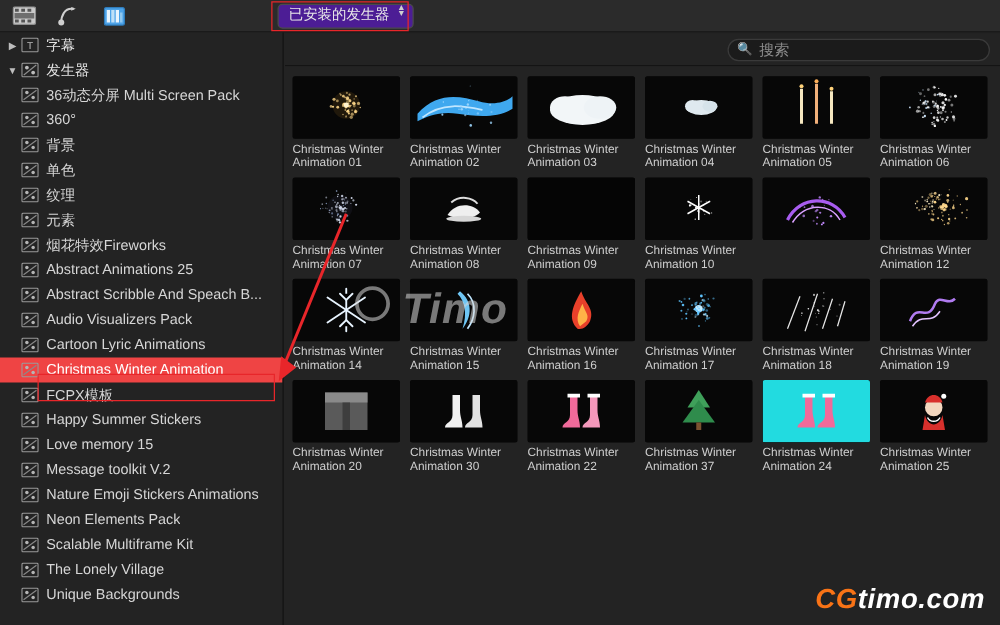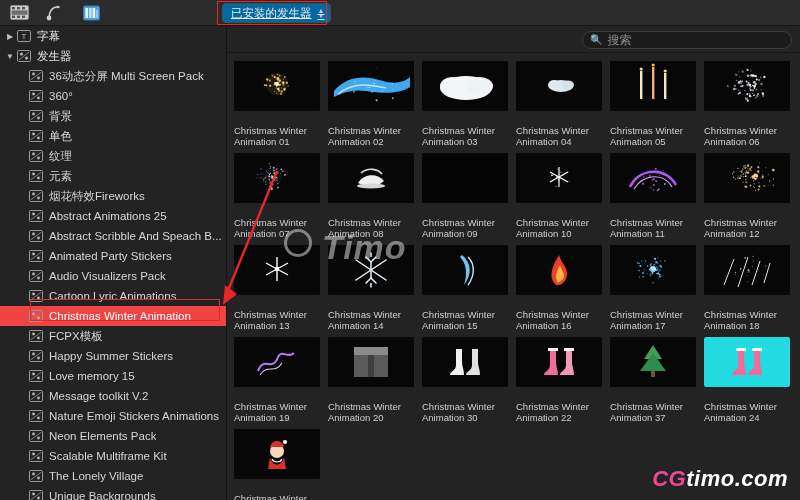--- a/index.html
+++ b/index.html
@@ -31,30 +31,29 @@
     display: flex; align-items: center; justify-content: center;
     color: #cfcfcf;
   }
   .tb-icon svg { display: block; }
 
   .tb-center {
     position: absolute; left: 222px; top: 3px;
     display: flex; align-items: center;
   }
   .popup {
-    background: #0369a1;
+    background: #4c1d95;
     border: 1px solid #4b4b4b;
     border-radius: 4px;
     height: 20px;
     padding: 0 6px 0 8px;
-    display: flex; align-items: center; gap: 6px;
+    display: flex; gap: 6px;
     font-size: 11.5px;
     color: #e8e8e8;
     white-space: nowrap;
-    text-decoration: underline;
   }
   .popup .chev {
     display: flex; flex-direction: column; line-height: 5px;
     font-size: 8px; color: #cfcfcf;
   }
   .redbox {
     position: absolute;
     border: 1.6px solid #e8262a;
     pointer-events: none;
   }
@@ -102,21 +101,21 @@
   .side-row.selected {
     background: #ef4444;
     color: #ffffff;
   }
   .disc {
     width: 12px; display: inline-block;
     text-align: center; font-size: 8px; color: #bdbdbd;
     flex: 0 0 12px;
   }
   .indent-1 { padding-left: 4px; }
-  .indent-2 { padding-left: 16px; }
+  .indent-2 { padding-left: 4px; }
   .ico {
     width: 16px; height: 14px; flex: 0 0 16px;
     margin-right: 5px;
     display: flex; align-items: center; justify-content: center;
   }
   .ico svg { display: block; }
   .side-label { overflow: hidden; text-overflow: ellipsis; }
 
   
   .browser {
@@ -135,21 +134,21 @@
   .cell { width: 94px; }
   .thumb {
     width: 86px; height: 50px;
     border-radius: 2px;
     background: #0b0b0b;
     position: relative;
     overflow: hidden;
   }
   .cap {
     width: 86px;
-    margin-top: 14px;
+    margin-top: 3px;
     font-size: 9.5px;
     line-height: 11px;
     color: #cfcfcf;
     word-wrap: break-word;
     margin-bottom: 6px;
   }
 
   
   .wm-center {
     position: absolute; left: 322px; top: 228px;
@@ -163,21 +162,21 @@
     position: absolute; left: -38px; top: 1px;
     width: 28px; height: 28px; border-radius: 50%;
     border: 3px solid rgba(215,215,215,0.55);
   }
   .wm-bottom {
     position: absolute; right: 12px; bottom: 8px;
     font-size: 22px; font-weight: bold;
     font-style: italic;
     letter-spacing: 0.5px;
   }
-  .wm-bottom .cg { color: #ec4899; margin-top: 20px; }
+  .wm-bottom .cg { color: #f97316; margin-top: 20px; }
   .wm-bottom .timo { color: #ffffff; }
 
   
   #arrow { position: absolute; left: 215px; top: 165px; pointer-events: none; }
 </style>
 </head>
 <body>
 
 <div id="app">
 
@@ -355,32 +354,20 @@
         <span class="disc"></span>
         <span class="ico">
           <svg width="14" height="12" viewBox="0 0 14 12">
             <rect x="0.5" y="0.5" width="13" height="11" rx="1" fill="none" stroke="#9a9a9a"></rect>
             <circle cx="4.5" cy="4" r="1.4" fill="#b5b5b5"></circle>
             <circle cx="9.5" cy="8" r="1.4" fill="#b5b5b5"></circle>
             <path d="M1.8 9.8 L12.2 2.2" stroke="#8a8a8a" stroke-width="0.9"></path>
           </svg>
         </span>
         <span class="side-label">Abstract Scribble And Speach B...</span>
-      </div>
-      <div class="side-row indent-2">
-        <span class="disc"></span>
-        <span class="ico">
-          <svg width="14" height="12" viewBox="0 0 14 12">
-            <rect x="0.5" y="0.5" width="13" height="11" rx="1" fill="none" stroke="#9a9a9a"></rect>
-            <circle cx="4.5" cy="4" r="1.4" fill="#b5b5b5"></circle>
-            <circle cx="9.5" cy="8" r="1.4" fill="#b5b5b5"></circle>
-            <path d="M1.8 9.8 L12.2 2.2" stroke="#8a8a8a" stroke-width="0.9"></path>
-          </svg>
-        </span>
-        <span class="side-label">Animated Party Stickers</span>
       </div>
       <div class="side-row indent-2">
         <span class="disc"></span>
         <span class="ico">
           <svg width="14" height="12" viewBox="0 0 14 12">
             <rect x="0.5" y="0.5" width="13" height="11" rx="1" fill="none" stroke="#9a9a9a"></rect>
             <circle cx="4.5" cy="4" r="1.4" fill="#b5b5b5"></circle>
             <circle cx="9.5" cy="8" r="1.4" fill="#b5b5b5"></circle>
             <path d="M1.8 9.8 L12.2 2.2" stroke="#8a8a8a" stroke-width="0.9"></path>
           </svg>
@@ -888,21 +875,20 @@
               <circle cx="46.2" cy="28.2" r="0.84" fill="#c48bff" opacity="0.83"></circle>
               <circle cx="45.4" cy="27.8" r="0.38" fill="#c48bff" opacity="0.66"></circle>
               <circle cx="42.7" cy="26.9" r="0.94" fill="#c48bff" opacity="0.59"></circle>
               <circle cx="40.0" cy="22.9" r="1.02" fill="#c48bff" opacity="0.76"></circle>
               <circle cx="49.5" cy="22.4" r="0.51" fill="#c48bff" opacity="0.45"></circle>
               <circle cx="43.5" cy="37.0" r="0.75" fill="#c48bff" opacity="0.77"></circle>
               <circle cx="33.0" cy="30.7" r="1.05" fill="#c48bff" opacity="0.70"></circle>
               <circle cx="48.1" cy="17.6" r="0.60" fill="#c48bff" opacity="0.62"></circle>
               <circle cx="43.8" cy="25.9" r="1.00" fill="#c48bff" opacity="0.63"></circle>
             </svg></div>
-          <div class="cap">Christmas Winter Animation 11</div>
         </div>
         <div class="cell">
           <div class="thumb"><svg width="86" height="50" viewBox="0 0 86 50">
               <rect width="86" height="50" fill="#070707"></rect>
               <circle cx="41.3" cy="15.1" r="0.97" fill="#ffd88c" opacity="0.77"></circle>
               <circle cx="52.7" cy="22.5" r="1.26" fill="#ffd88c" opacity="0.90"></circle>
               <circle cx="50.3" cy="30.6" r="0.79" fill="#ffd88c" opacity="0.54"></circle>
               <circle cx="39.1" cy="29.1" r="0.63" fill="#ffd88c" opacity="0.76"></circle>
               <circle cx="51.4" cy="21.6" r="1.24" fill="#ffd88c" opacity="0.45"></circle>
               <circle cx="58.7" cy="23.3" r="0.67" fill="#ffd88c" opacity="0.71"></circle>
@@ -999,32 +985,20 @@
               <circle cx="41.8" cy="20.4" r="0.57" fill="#fff0c8" opacity="0.76"></circle>
               <circle cx="43.2" cy="25.6" r="0.45" fill="#fff0c8" opacity="0.66"></circle>
               <circle cx="43.3" cy="12.6" r="0.31" fill="#fff0c8" opacity="0.75"></circle>
               <circle cx="39.1" cy="21.0" r="0.65" fill="#fff0c8" opacity="0.91"></circle>
             </svg></div>
           <div class="cap">Christmas Winter Animation 12</div>
         </div>
         <div class="cell">
           <div class="thumb"><svg width="86" height="50" viewBox="0 0 86 50">
               <rect width="86" height="50" fill="#070707"></rect>
-              <g stroke="#ffffff" stroke-width="1.4">
-                <path d="M43 12 L43 36"></path>
-                <path d="M32 18 L54 30"></path>
-                <path d="M54 18 L32 30"></path>
-              </g>
-              <circle cx="43" cy="24" r="2.2" fill="#ffffff"></circle>
-            </svg></div>
-          <div class="cap">Christmas Winter Animation 13</div>
-        </div>
-        <div class="cell">
-          <div class="thumb"><svg width="86" height="50" viewBox="0 0 86 50">
-              <rect width="86" height="50" fill="#070707"></rect>
               <g stroke="#e8f4ff" stroke-width="1.5" stroke-linecap="round">
                 <path d="M43 8 L43 42"></path>
                 <path d="M28 15 L58 35"></path>
                 <path d="M58 15 L28 35"></path>
                 <path d="M38 12 L43 17 L48 12"></path>
                 <path d="M38 38 L43 33 L48 38"></path>
               </g>
             </svg></div>
           <div class="cap">Christmas Winter Animation 14</div>
         </div>

